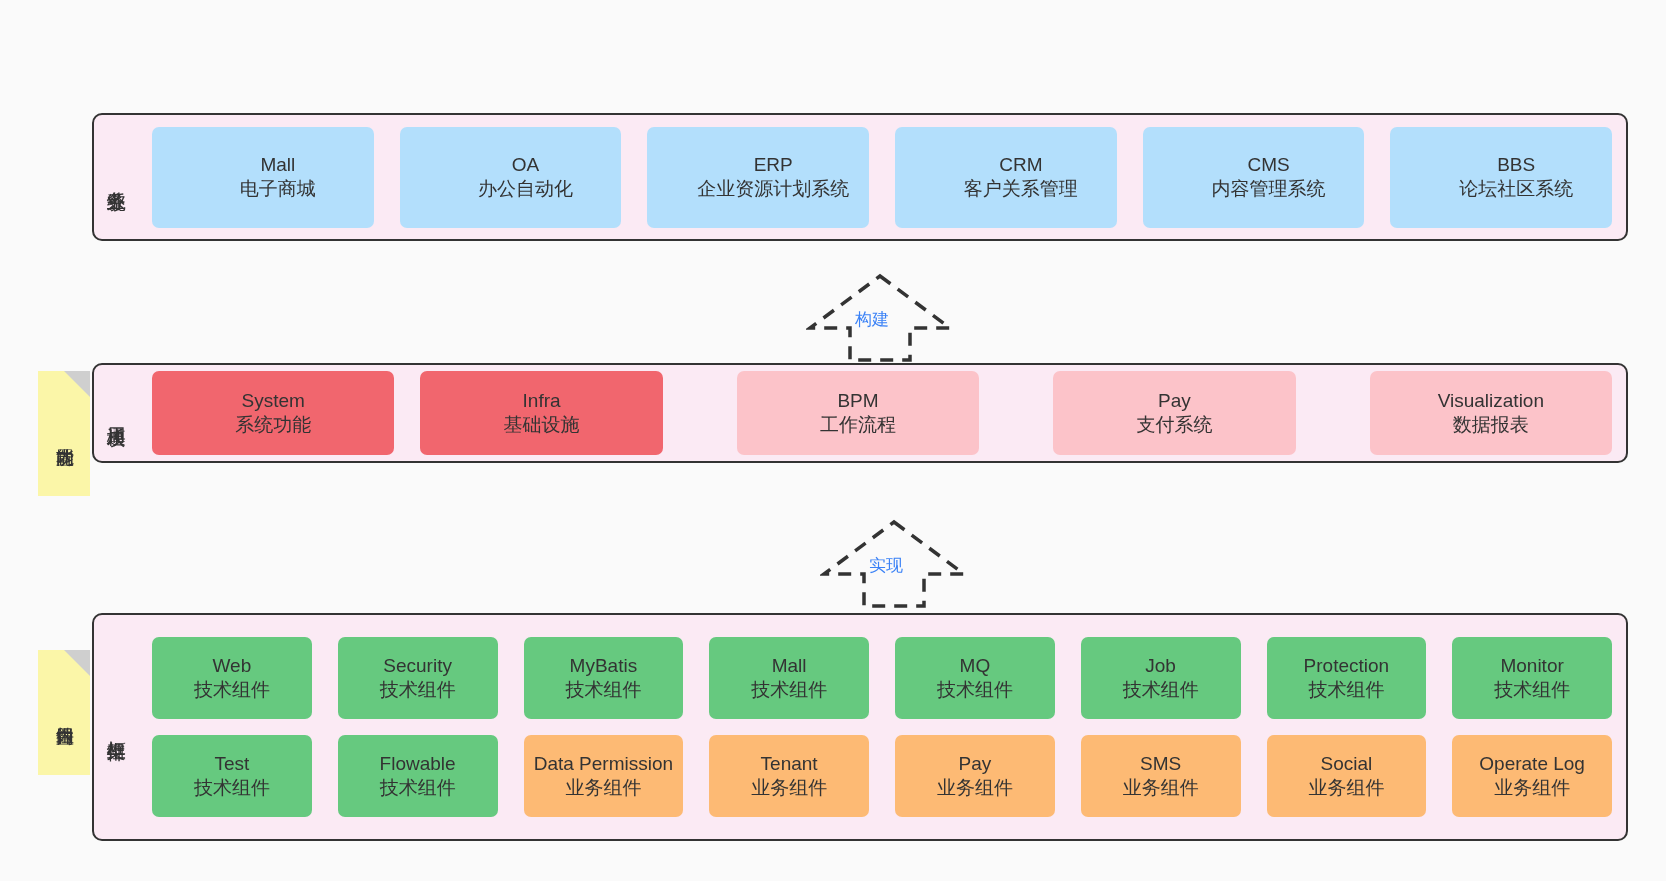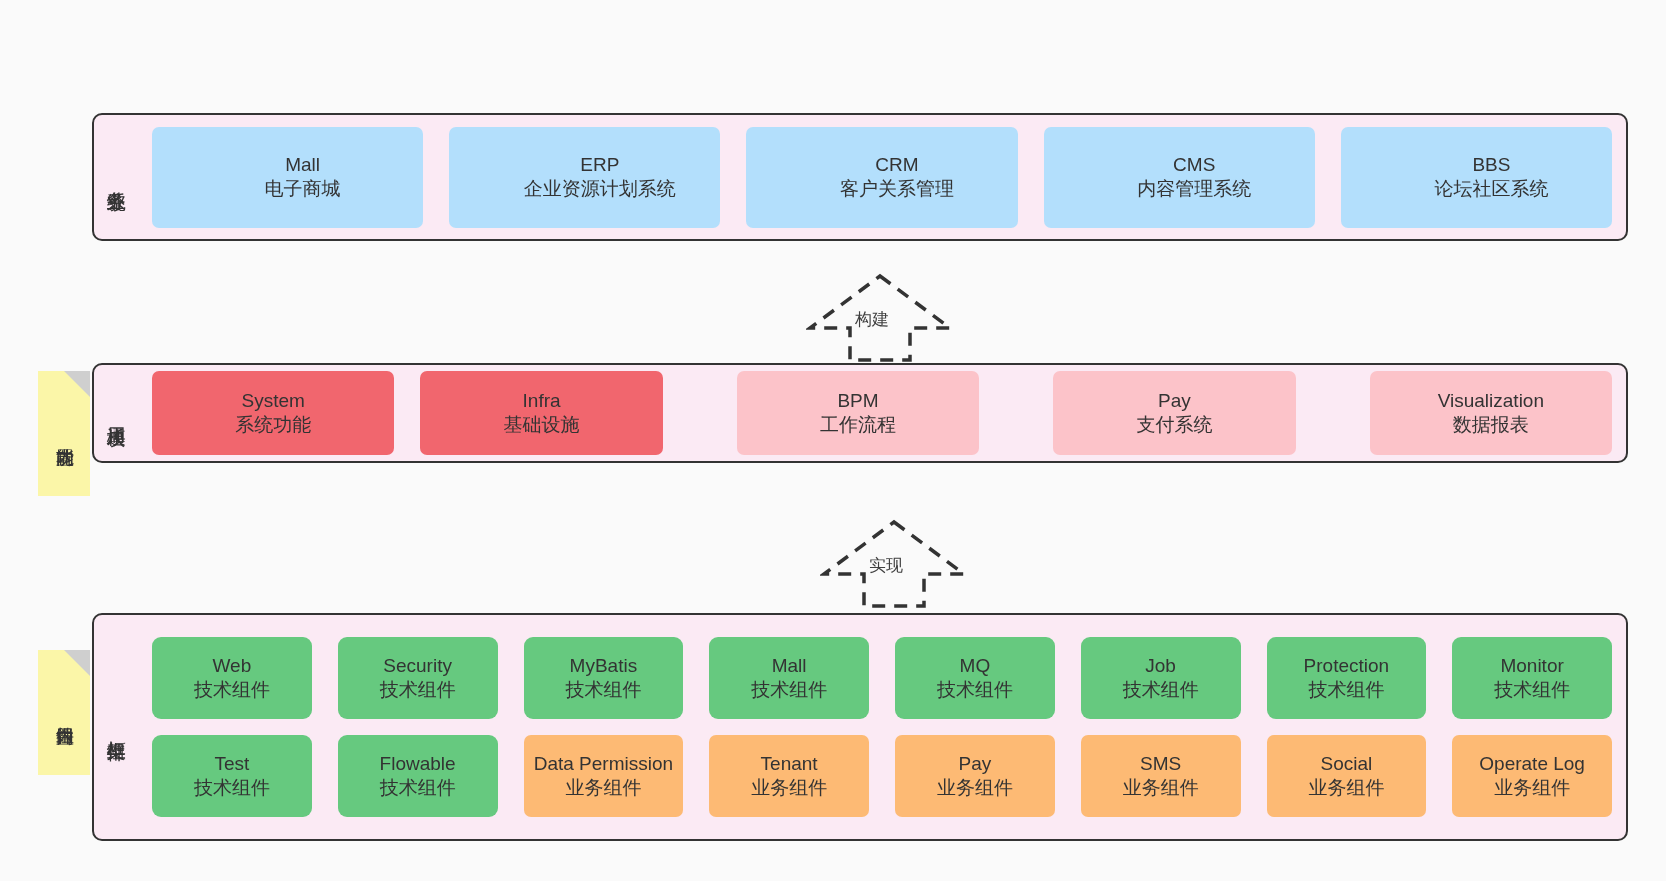--- a/index.html
+++ b/index.html
@@ -71,21 +71,21 @@
     box-sizing: border-box;
     user-select: none;
   }
   .card .l1 { white-space: nowrap; }
   .card .l2 { white-space: nowrap; }
   .card.wrap .l1 { white-space: normal; }
 
   .c-blue   { background: #b3dffc; }
   .c-red    { background: #f1666e; }
   .c-pink   { background: #fcc3c9; margin-left: 48px; }
-  .c-green  { background: #66c97f; border-radius: 9px; }
+  .c-green  { background: #66c97f; }
   .c-lgreen { background: #fdba74; }
 
   
   .h-biz   { height: 101px; padding-left: 36px; }
   .h-mod   { height: 84px; }
   .h-comp  { height: 82px; }
 
   
   .sticky {
     position: absolute;
@@ -115,37 +115,41 @@
 
   
   .uml-arrow {
     position: absolute;
     user-select: none;
   }
   .uml-arrow svg { display: block; }
   .uml-label {
     position: absolute;
     font-size: 17px;
-    color: #404040;
+    color: #3b82f6;
     background: #fafafa;
     padding: 0 3px;
     white-space: nowrap;
     user-select: none;
   }
 </style>
 </head>
 <body>
 
 <div class="section" style="left:92px; top:113px; width:1536px; height:128px;">
   <div class="section-title">业务系统</div>
   <div class="section-body">
     <div class="row">
       <div class="card c-blue h-biz">
         <span class="l1">Mall</span>
         <span class="l2">电子商城</span>
+      </div>
+      <div class="card c-blue h-biz">
+        <span class="l1">OA</span>
+        <span class="l2">办公自动化</span>
       </div>
       <div class="card c-blue h-biz">
         <span class="l1">ERP</span>
         <span class="l2">企业资源计划系统</span>
       </div>
       <div class="card c-blue h-biz">
         <span class="l1">CRM</span>
         <span class="l2">客户关系管理</span>
       </div>
       <div class="card c-blue h-biz">

